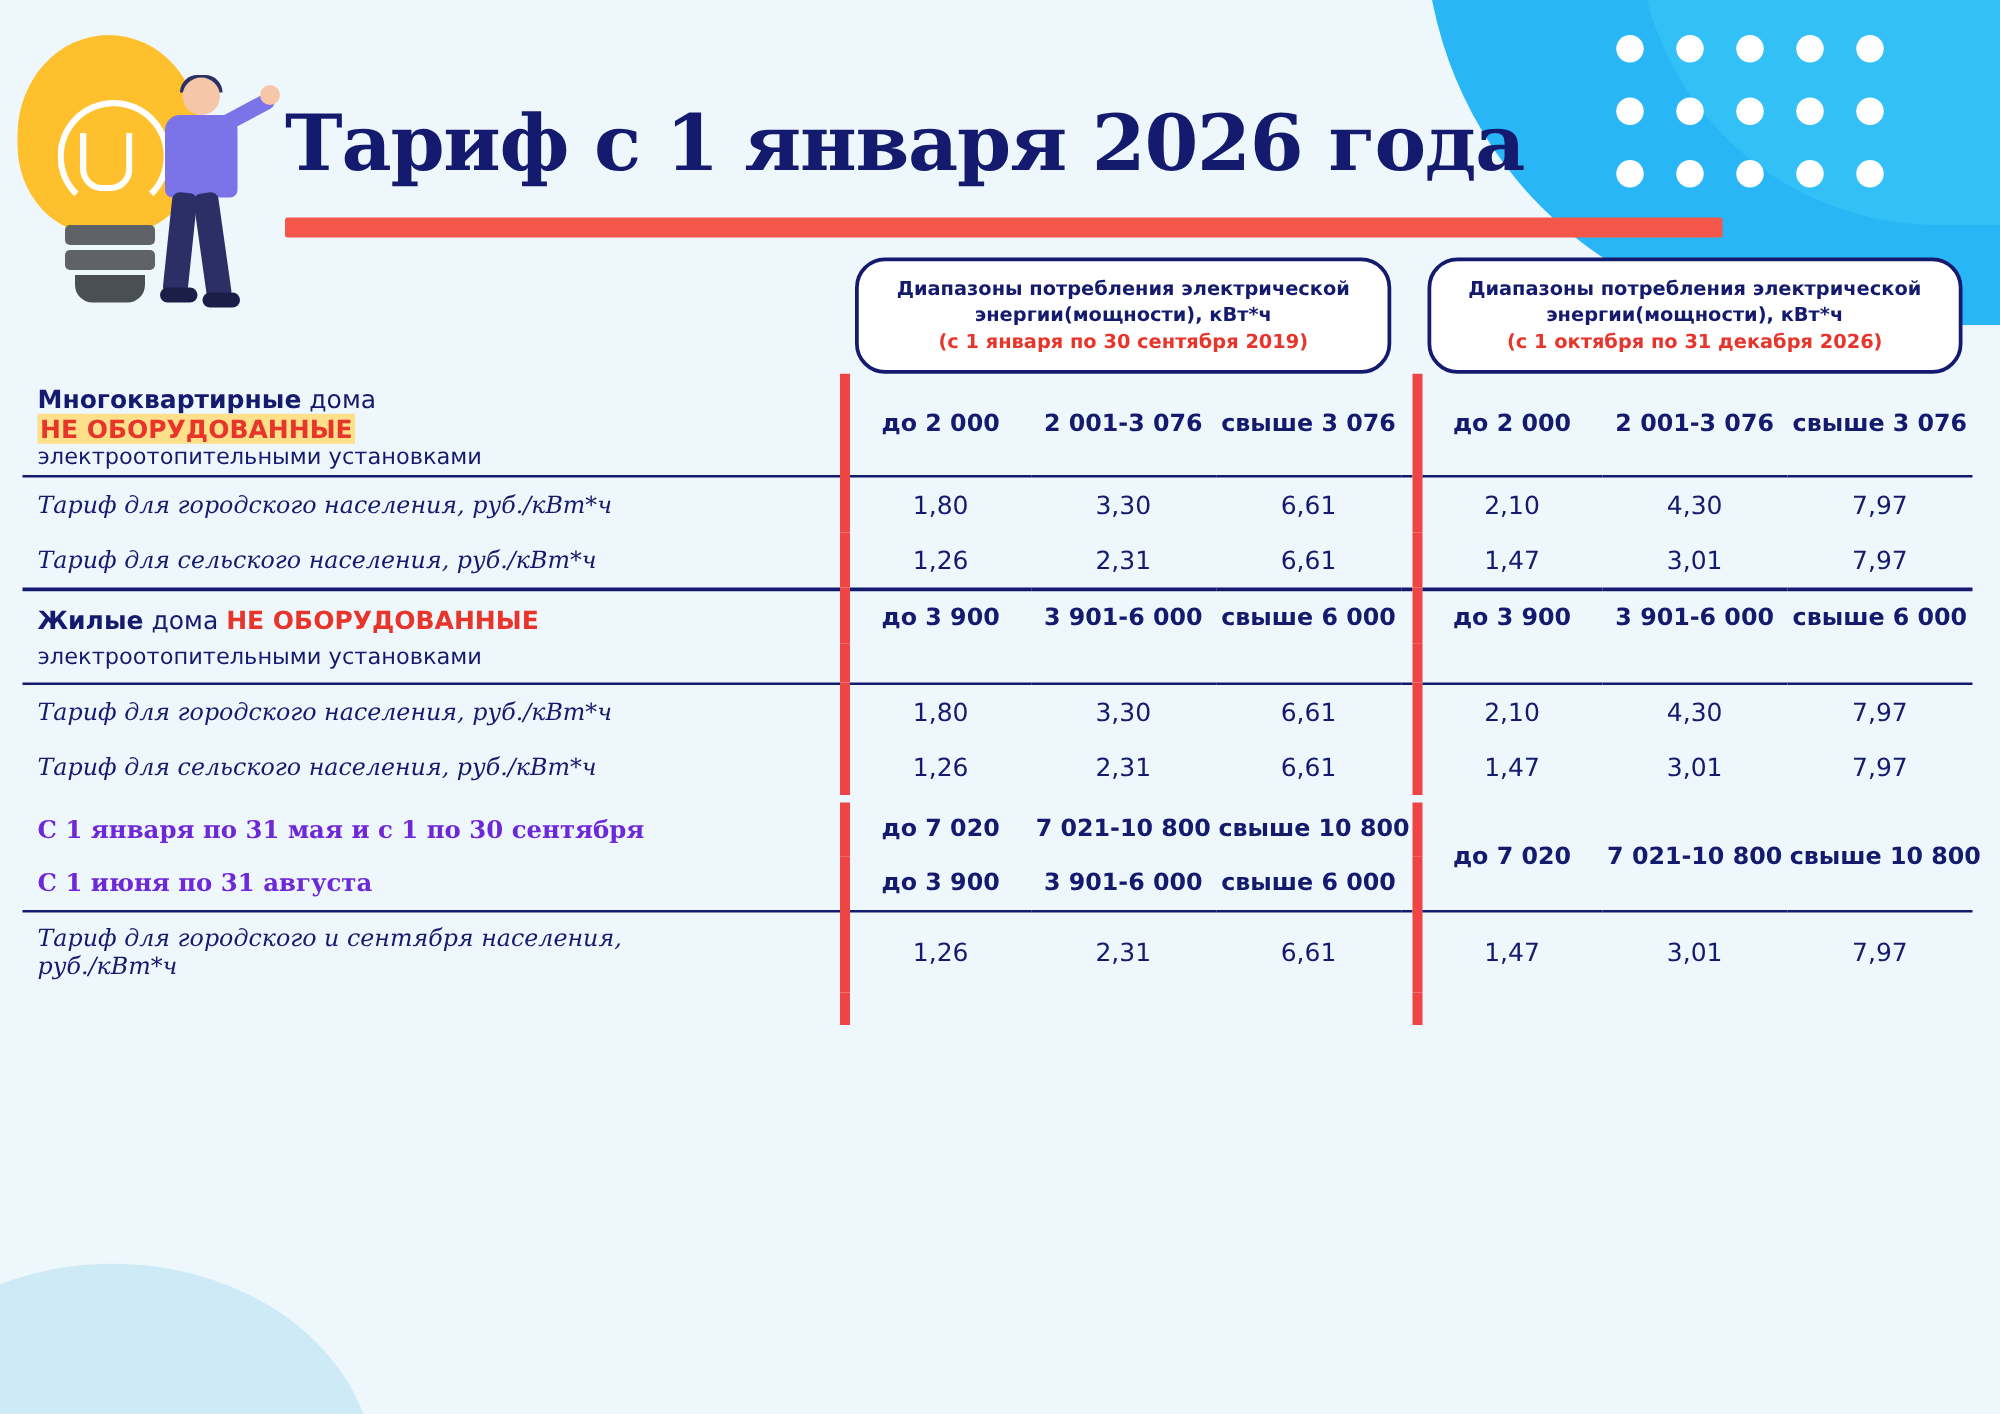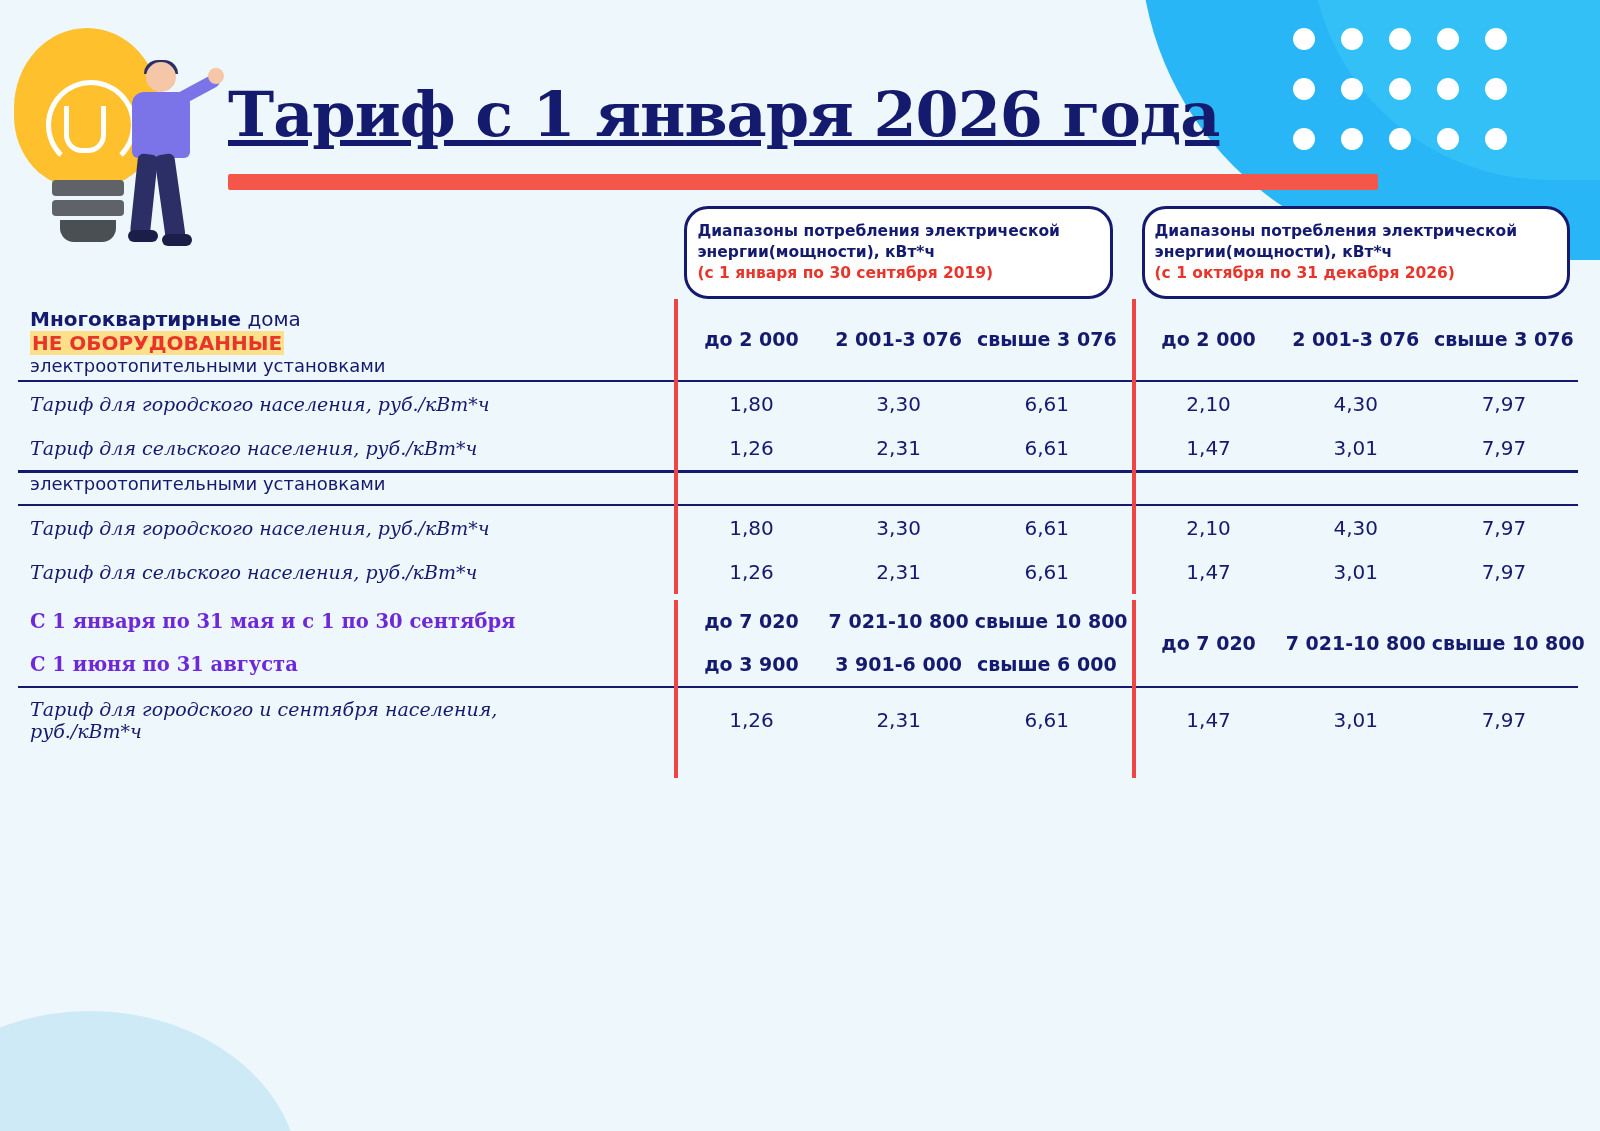--- a/index.html
+++ b/index.html
@@ -56,53 +56,52 @@
   .man .legR{position:absolute;left:50px;top:92px;width:20px;height:86px;background:#2b2f66;border-radius:6px;transform:rotate(-8deg);}
   .man .shoe1{position:absolute;left:18px;top:168px;width:30px;height:12px;background:#1b1f47;border-radius:6px;}
   .man .shoe2{position:absolute;left:52px;top:172px;width:30px;height:12px;background:#1b1f47;border-radius:6px;}
 
   
   .title{
     position:absolute;left:228px;top:78px;width:1180px;
     font-family:"DejaVu Serif", serif;
     font-weight:bold;font-size:62px;color:#141a6e;letter-spacing:-1px;
     white-space:nowrap;
-    text-decoration:underline;
   }
 
   
   .sheet{position:absolute;left:0;top:206px;width:1600px;}
   table.main{border-collapse:collapse;width:1560px;margin-left:18px;table-layout:fixed;}
   .c-label{width:520px;}
   .c-val{width:117px;}
   .c-gap{width:10px;}
 
   .period-head{
     border:3px solid #141a6e;border-radius:24px;
-    text-align:left;padding:12px 10px;background:#fff;
+    text-align:center;padding:12px 10px;background:#fff;
     font-size:15.5px;font-weight:bold;color:#141a6e;line-height:1.35;
   }
   .period-head .sub{color:#e8352b;font-weight:bold;}
 
   .range{
     text-align:center;font-weight:bold;font-size:19px;color:#141a6e;padding:10px 2px;white-space:nowrap;
   }
   .rowlabel{
     font-family:"DejaVu Serif", serif;
     font-style:italic;font-size:19px;color:#141a6e;padding:10px 6px 10px 12px;
   }
   .val{text-align:center;font-size:20px;color:#141a6e;padding:10px 2px;}
   .secthead{
     font-size:20px;color:#141a6e;padding:8px 6px 4px 12px;font-weight:bold;
   }
   .secthead .plain{font-weight:normal;}
   .hl-red{color:#e8352b;font-weight:bold;}
   .hl-red-bg{background:#ffe08a;color:#e8352b;font-weight:bold;padding:0 2px;}
   .small-sub{font-size:18px;color:#141a6e;padding:0 6px 10px 12px;}
-  .vline{border-left:4px solid #ef4444;text-align:center;}
+  .vline{border-left:8px solid #ef4444;text-align:center;}
   .hrule td{border-bottom:3px solid #141a6e;height:0;padding:0;}
   .hrule-thin td{border-bottom:2px solid #141a6e;height:0;padding:0;}
 
   .banner{
     border:3px solid #141a6e;border-radius:26px;background:#fff;
     text-align:center;font-size:22px;color:#141a6e;padding:12px 8px;margin:10px 18px 0 18px;
     font-weight:600;
   }
   .seasonlabel{
     color:#6d28d9;font-weight:bold;font-size:19.5px;padding:10px 6px 10px 12px;
@@ -227,20 +226,34 @@
     <td class="val vline">1,47</td>
     <td class="val">3,01</td>
     <td class="val">7,97</td>
   </tr>
 
   <tr class="hrule">
           <td colspan="8"></td>
         </tr>
 
   <tr>
+    <td class="secthead">
+      <div>
+        <b>Жилые</b><span class="plain"> дома </span><span class="hl-red">НЕ ОБОРУДОВАННЫЕ</span>
+      </div>
+    </td>
+    <td class="range vline">до 3 900</td>
+    <td class="range">3 901-6 000</td>
+    <td class="range">свыше 6 000</td>
+    <td></td>
+    <td class="range vline">до 3 900</td>
+    <td class="range">3 901-6 000</td>
+    <td class="range">свыше 6 000</td>
+  </tr>
+  <tr>
     <td class="small-sub">электроотопительными установками</td>
     <td class="vline"></td>
           <td></td>
           <td></td>
     <td></td>
     <td class="vline"></td>
           <td></td>
           <td></td>
   </tr>
 

